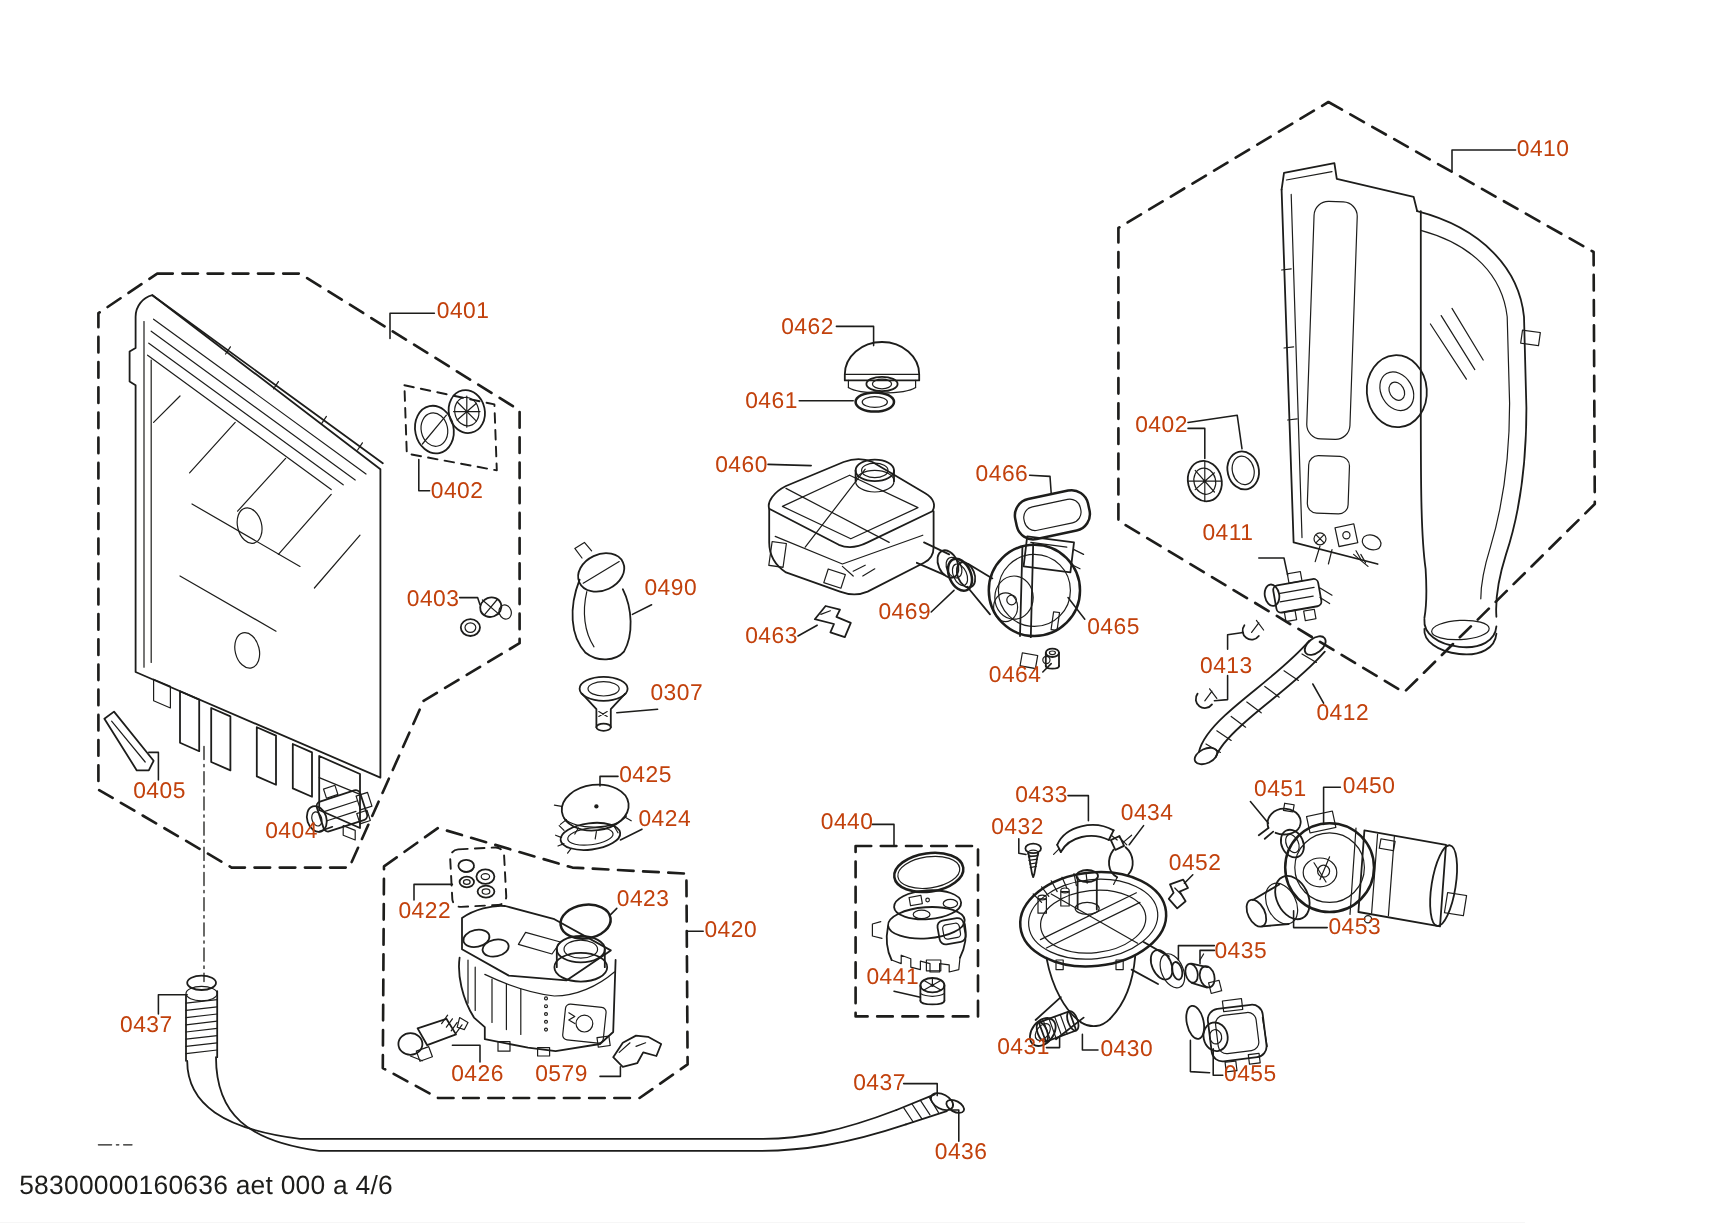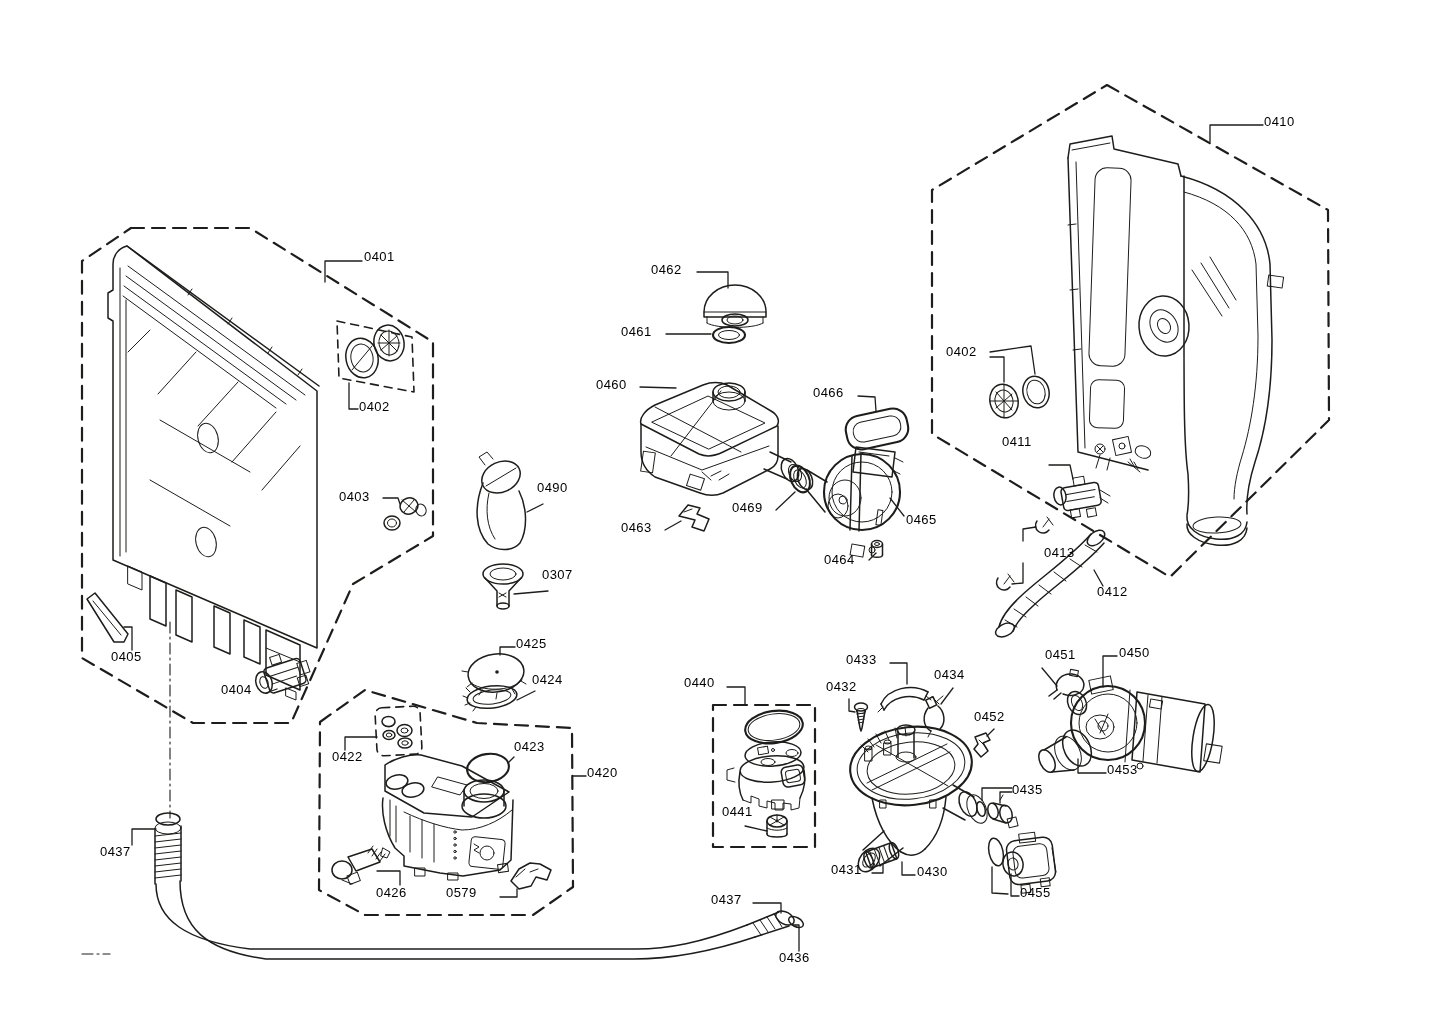--- a/index.html
+++ b/index.html
@@ -7,21 +7,21 @@
         font-family:"Liberation Sans",sans-serif;overflow:hidden}
   .page svg{position:absolute;left:0;top:0}
   .page svg *{fill:none;stroke:#1d1d1b;stroke-linecap:round;stroke-linejoin:round;stroke-width:1.5}
   .s2{stroke-width:2.1!important}
   .t{stroke-width:1!important}
   .db{stroke-width:2.2!important;stroke-dasharray:13 8}
   .db2{stroke-width:1.6!important;stroke-dasharray:8 6}
   .ld{stroke-width:1.3!important}
   .cl{stroke-width:1.1!important;stroke-dasharray:11 4 2 4}
   .dotf{fill:#1d1d1b!important;stroke:none!important}
-  .callout{position:absolute;font-size:13px;line-height:1;letter-spacing:.4px;color:#000000;white-space:nowrap}
+  .callout{position:absolute;font-size:19px;line-height:1;letter-spacing:.4px;color:#c2410c;white-space:nowrap}
   .footer{position:absolute;font-size:22px;line-height:1;letter-spacing:.2px;color:#1d1d1b;white-space:nowrap}
 </style>
 </head>
 <body>
 
 <div class="page">
 
 <svg width="1442" height="1019" viewBox="0 0 1442 1019">
 
   <g>
@@ -551,32 +551,33 @@
 <div class="callout" style="left:621px;top:325px">0461</div>
 <div class="callout" style="left:596px;top:378px">0460</div>
 <div class="callout" style="left:813px;top:386px">0466</div>
 <div class="callout" style="left:621px;top:521px">0463</div>
 <div class="callout" style="left:732px;top:501px">0469</div>
 <div class="callout" style="left:824px;top:553px">0464</div>
 <div class="callout" style="left:906px;top:513px">0465</div>
 <div class="callout" style="left:946px;top:345px">0402</div>
 <div class="callout" style="left:1264px;top:115px">0410</div>
 <div class="callout" style="left:1002px;top:435px">0411</div>
-<div class="callout" style="left:1044px;top:546px">0413</div>
+<div class="callout" style="left:1000px;top:546px">0413</div>
 <div class="callout" style="left:1097px;top:585px">0412</div>
 <div class="callout" style="left:846px;top:653px">0433</div>
 <div class="callout" style="left:826px;top:680px">0432</div>
 <div class="callout" style="left:934px;top:668px">0434</div>
 <div class="callout" style="left:684px;top:676px">0440</div>
 <div class="callout" style="left:722px;top:805px">0441</div>
 <div class="callout" style="left:1045px;top:648px">0451</div>
 <div class="callout" style="left:1119px;top:646px">0450</div>
 <div class="callout" style="left:974px;top:710px">0452</div>
 <div class="callout" style="left:1107px;top:763px">0453</div>
 <div class="callout" style="left:1012px;top:783px">0435</div>
 <div class="callout" style="left:831px;top:863px">0431</div>
 <div class="callout" style="left:917px;top:865px">0430</div>
 <div class="callout" style="left:1020px;top:886px">0455</div>
 <div class="callout" style="left:711px;top:893px">0437</div>
 <div class="callout" style="left:779px;top:951px">0436</div>
 
+<div class="footer" style="left:16px;top:977px">58300000160636 aet 000 a 4/6</div>
 
 </div>
 
 </body></html>

